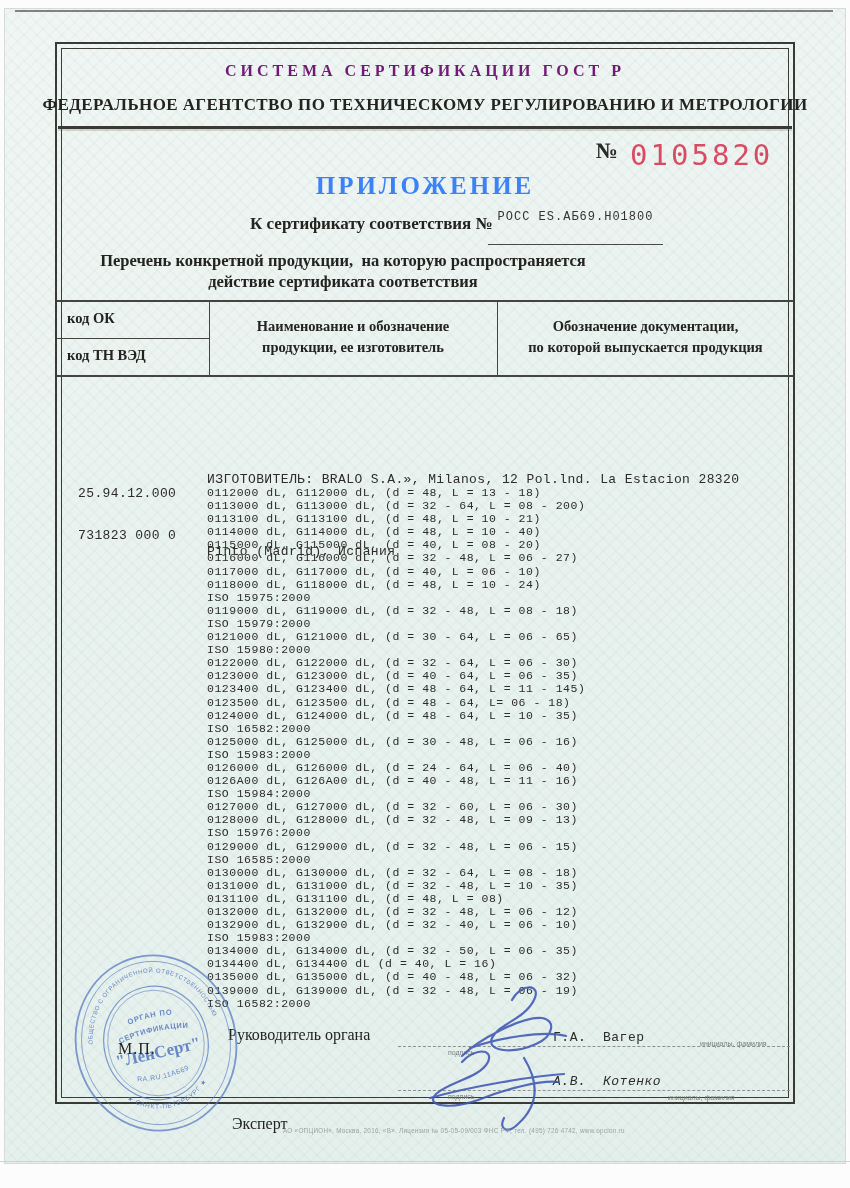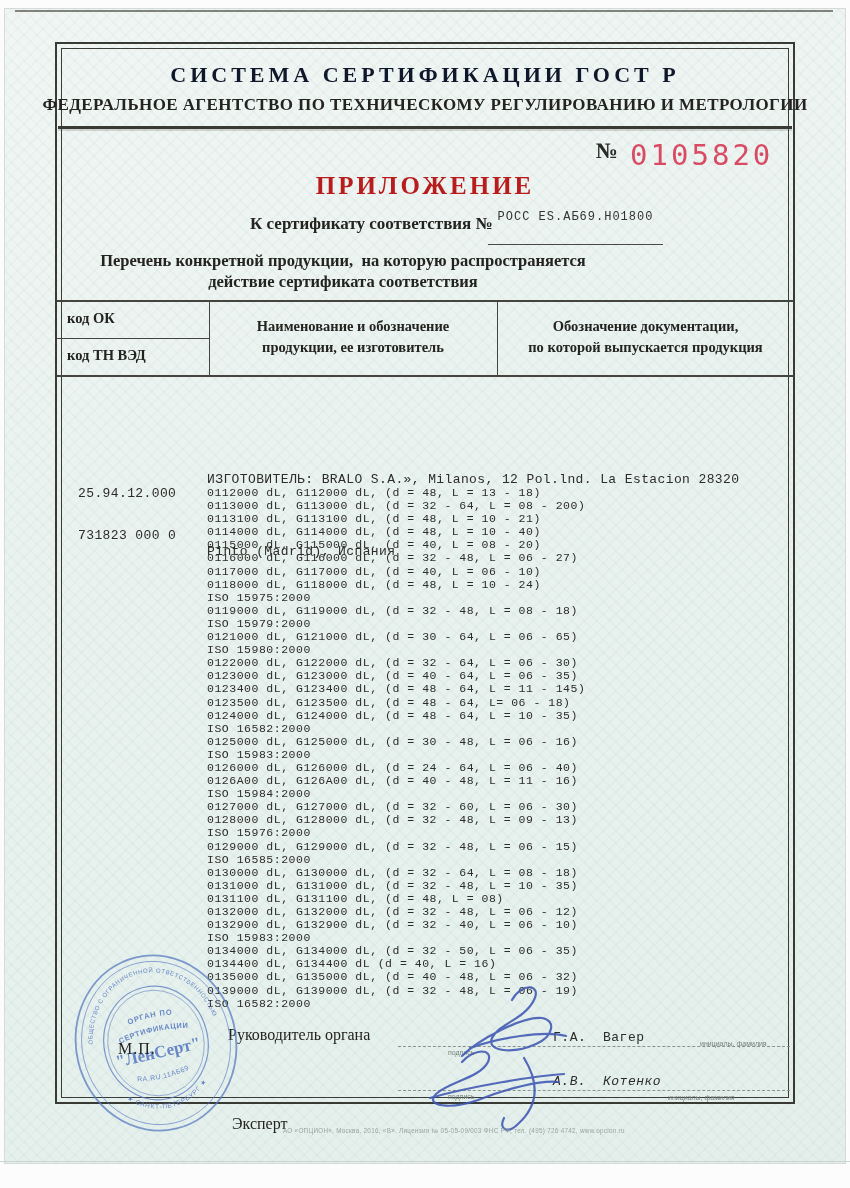--- a/index.html
+++ b/index.html
@@ -19,29 +19,29 @@
       linear-gradient(165deg,#f1f6f4 0%,#e9f2ef 45%,#e4efeb 100%);
     border:1px solid #d4dbd8;
   }
   .scan-top-line{position:absolute;left:10px;top:1px;width:818px;height:2px;background:#5c5c56;opacity:.75;}
   .bottom-edge{left:0;top:1161px;width:850px;height:1px;background:#ccd4d1;}
 
   
   .frame{left:55px;top:42px;width:736px;height:1058px;border:2.5px solid #3a3a35;}
   .frame-inner{left:61px;top:48px;width:726px;height:1048px;border:1px solid #3c3c37;}
 
-  .sys-title{left:0;top:62px;width:850px;text-align:center;font-size:22px;font-weight:bold;letter-spacing:4px;color:#0f172a;}
+  .sys-title{left:0;top:62px;width:850px;text-align:center;font-size:16px;font-weight:bold;letter-spacing:4px;color:#701a75;}
   .agency{left:0;top:95px;width:850px;text-align:center;font-size:17px;font-weight:bold;letter-spacing:.4px;color:#23231f;}
   .hsep{left:58px;top:126px;width:734px;height:2.5px;background:#3a3a35;box-shadow:0 2px 0 rgba(60,60,55,.18);}
 
   .numrow{left:596px;top:138px;white-space:nowrap;}
   .numsign{font-size:22px;font-weight:bold;color:#2a2a26;vertical-align:top;}
   .formnum{font-family:"DejaVu Sans Mono","Liberation Mono",monospace;font-size:29px;letter-spacing:3px;color:#d94b63;margin-left:8px;}
 
-  .title{left:0;top:172px;width:850px;text-align:center;font-size:25px;font-weight:bold;letter-spacing:3px;color:#b91c1c;}
+  .title{left:0;top:172px;width:850px;text-align:center;font-size:25px;font-weight:bold;letter-spacing:3px;color:#3b82f6;}
 
   .certlabel{left:250px;top:214px;font-size:17px;font-weight:bold;color:#23231f;}
   .certnum{left:488px;top:210px;width:175px;text-align:center;border-bottom:1.2px solid #4a4a45;
     font-family:"Liberation Mono","DejaVu Sans Mono",monospace;font-size:12px;letter-spacing:1px;color:#33332f;padding-bottom:20px;}
 
   .perechen{left:0;width:686px;text-align:center;font-size:16.5px;font-weight:bold;color:#23231f;white-space:pre;}
   .p1{top:251px;} .p2{top:272px;}
 
   
   .thead{left:57px;top:300px;width:737px;height:73px;border-top:2px solid #454540;border-bottom:2px solid #454540;}

